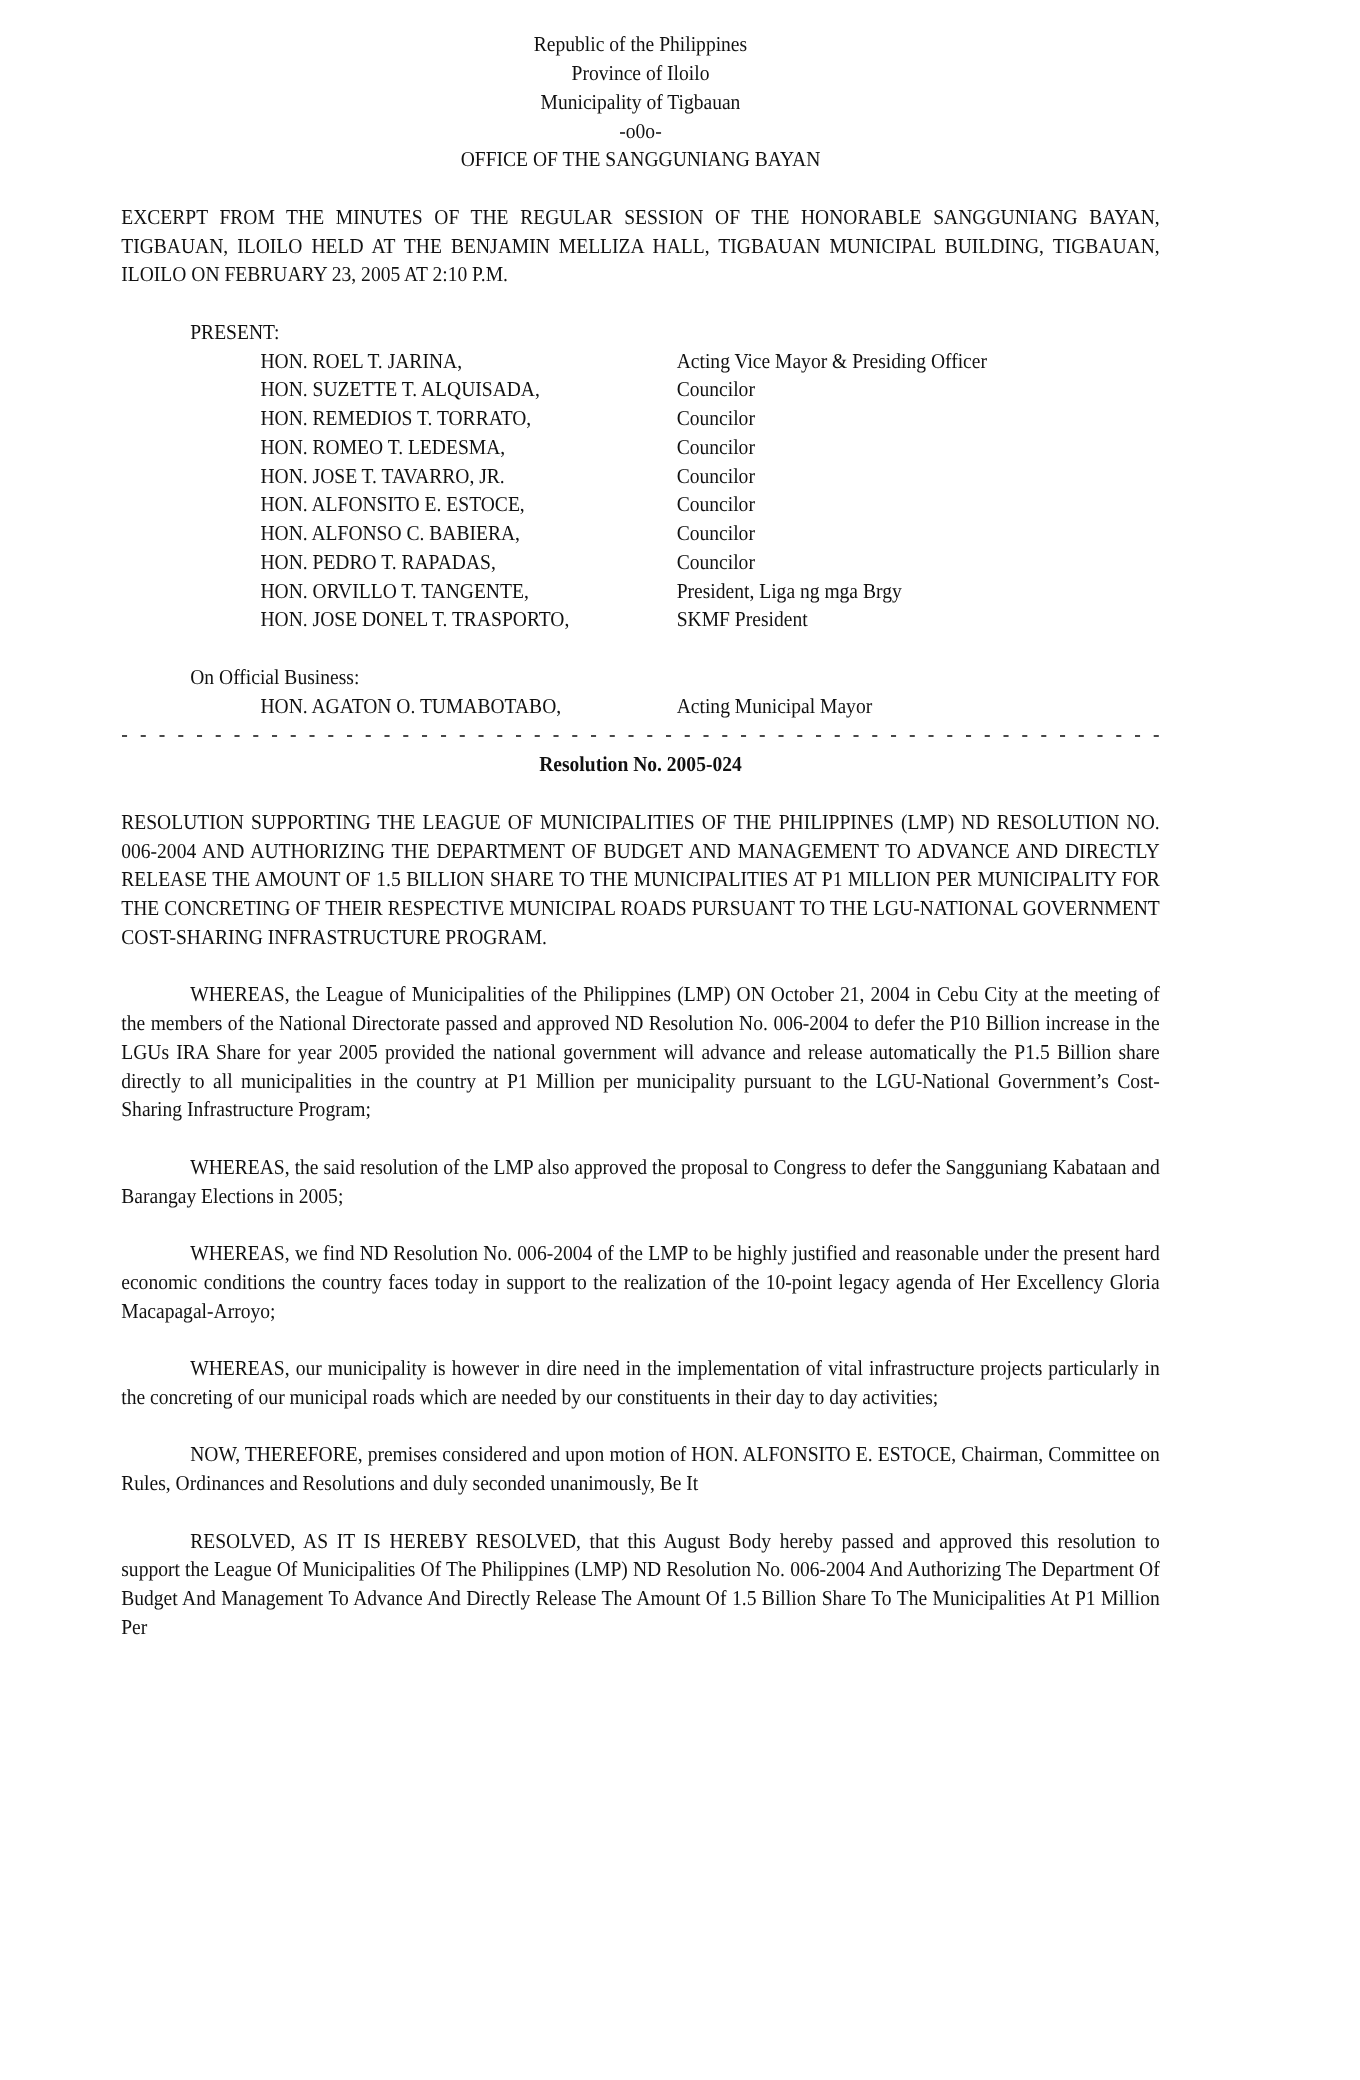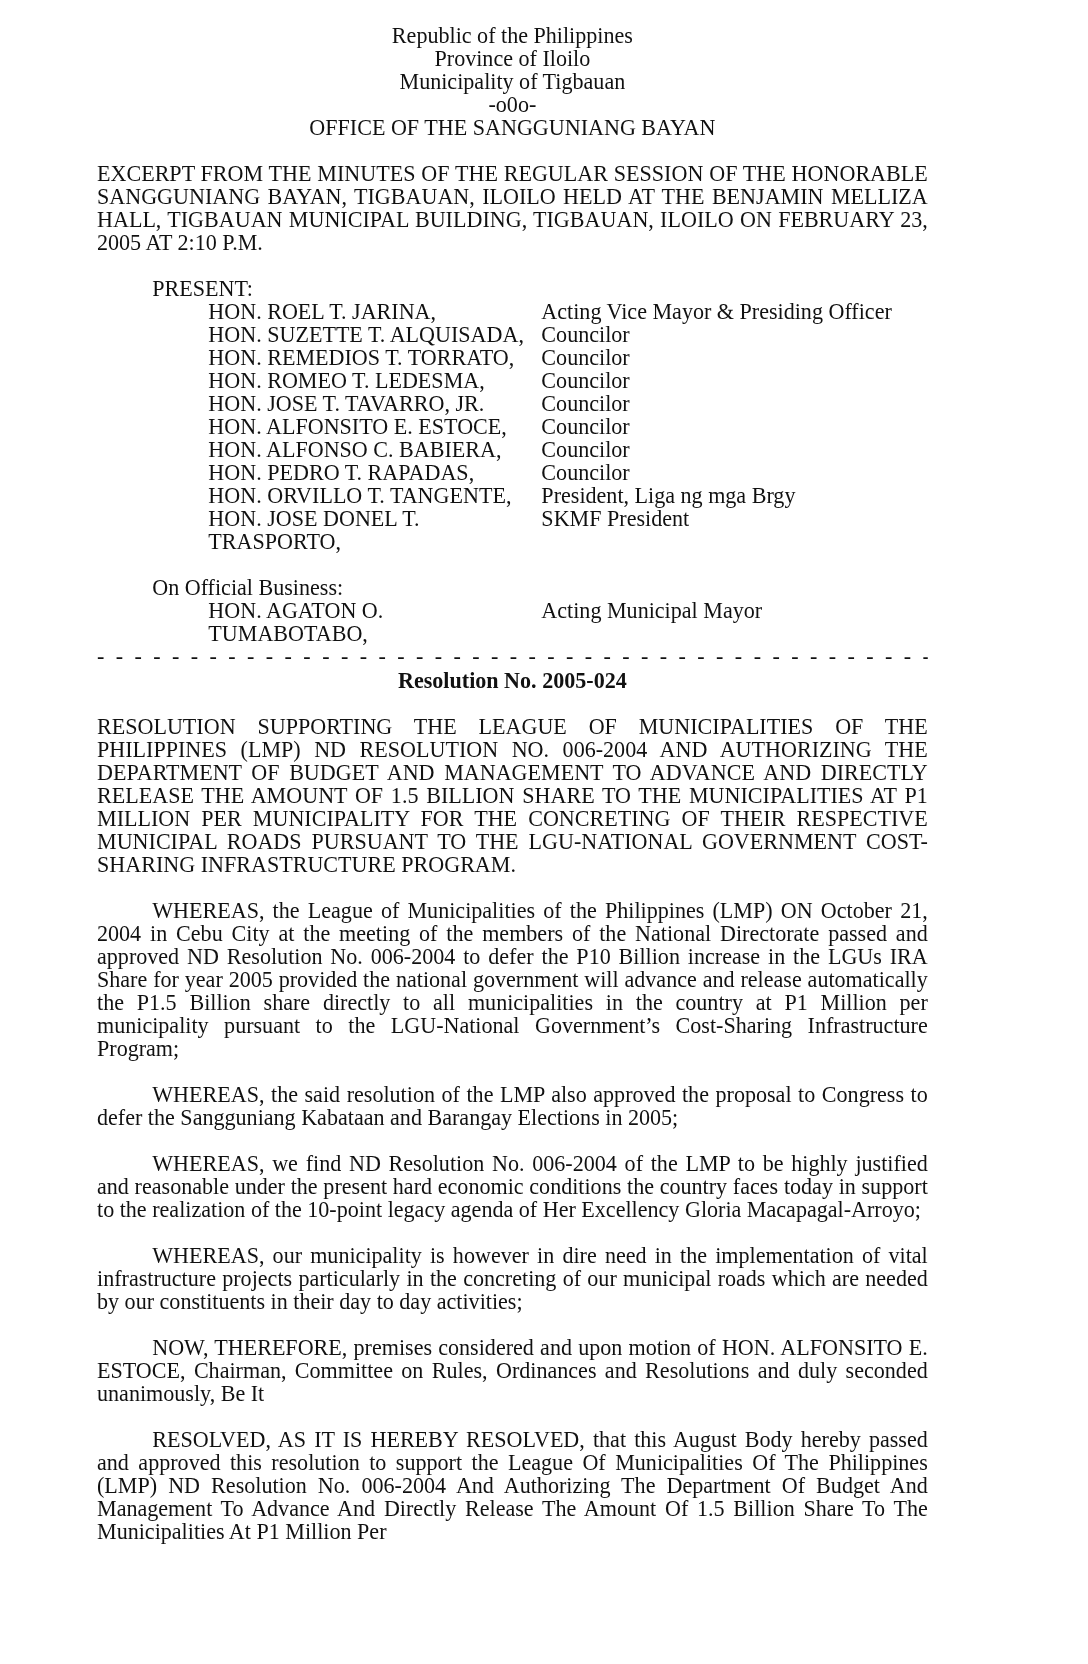--- a/index.html
+++ b/index.html
@@ -4,21 +4,21 @@
 <style>
   html, body { margin: 0; padding: 0; background: #ffffff; }
   body {
     width: 1088px; height: 1664px; overflow: hidden;
     font-family: "Liberation Serif", serif;
     color: #111111;
     position: relative;
   }
   .page {
     position: absolute; left: 97px; top: 24px; width: 831px;
-    font-size: 24px; line-height: 23px;
+    font-size: 17px; line-height: 23px;
   }
   .condensed { transform: scaleX(0.92); transform-origin: left top; width: 903px; }
   .center { text-align: center; }
   .header-line { display: block; }
   .justify { text-align: justify; text-align-last: left; }
   .excerpt { margin-top: 23px; }
   .present-label { margin-top: 23px; padding-left: 60px; }
   .attendee-row { display: flex; }
   .attendee-name { width: 362px; padding-left: 121px; flex: none; box-sizing: content-box; }
   .attendee-role { flex: none; }

